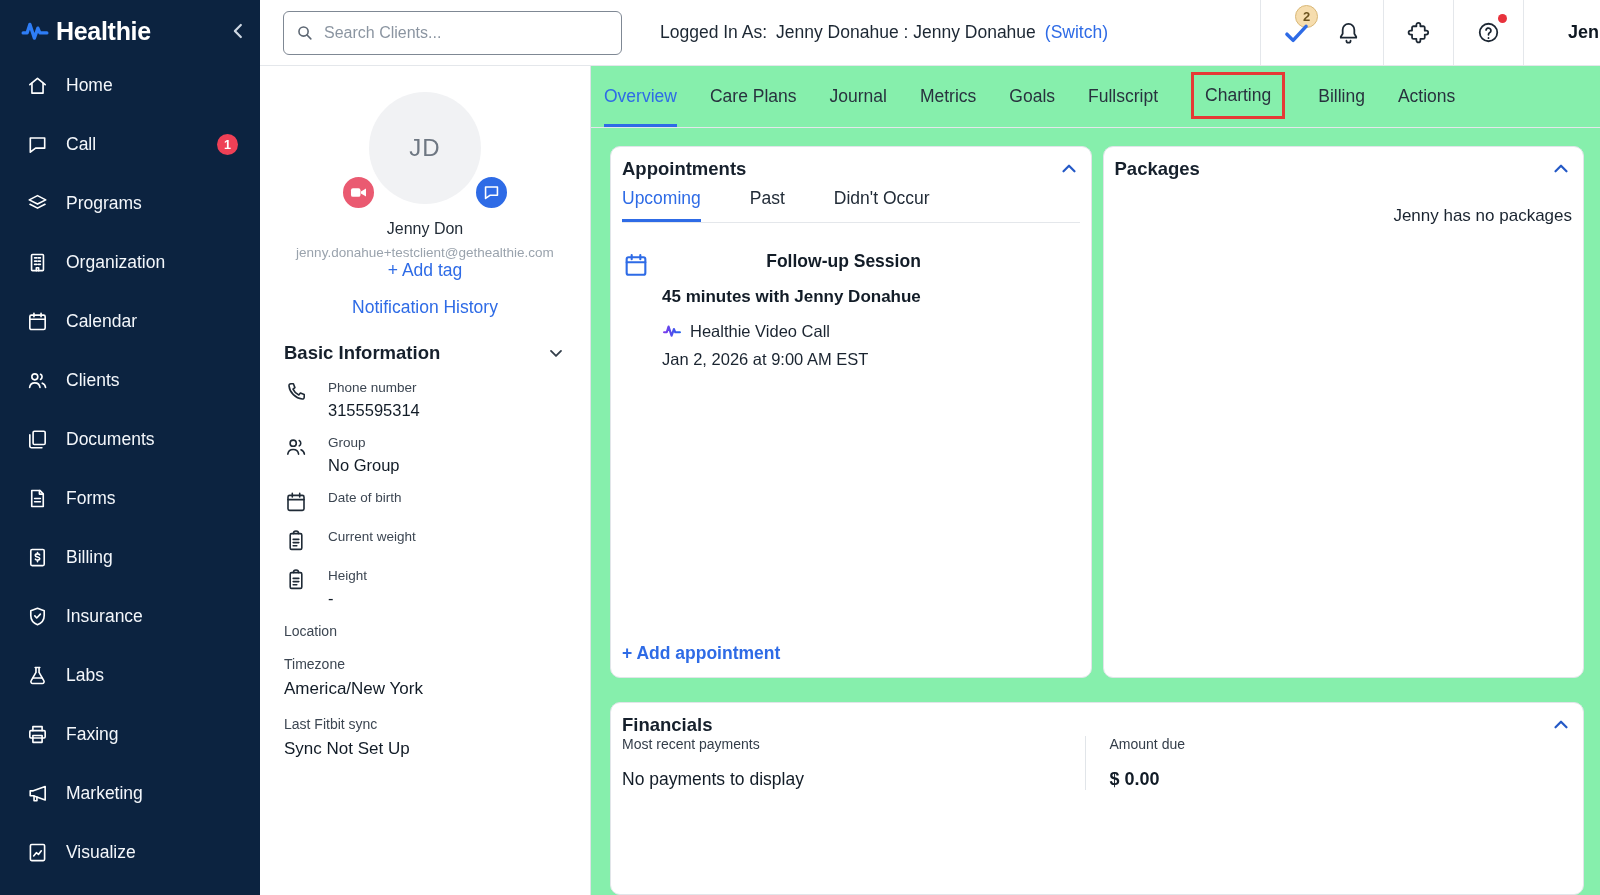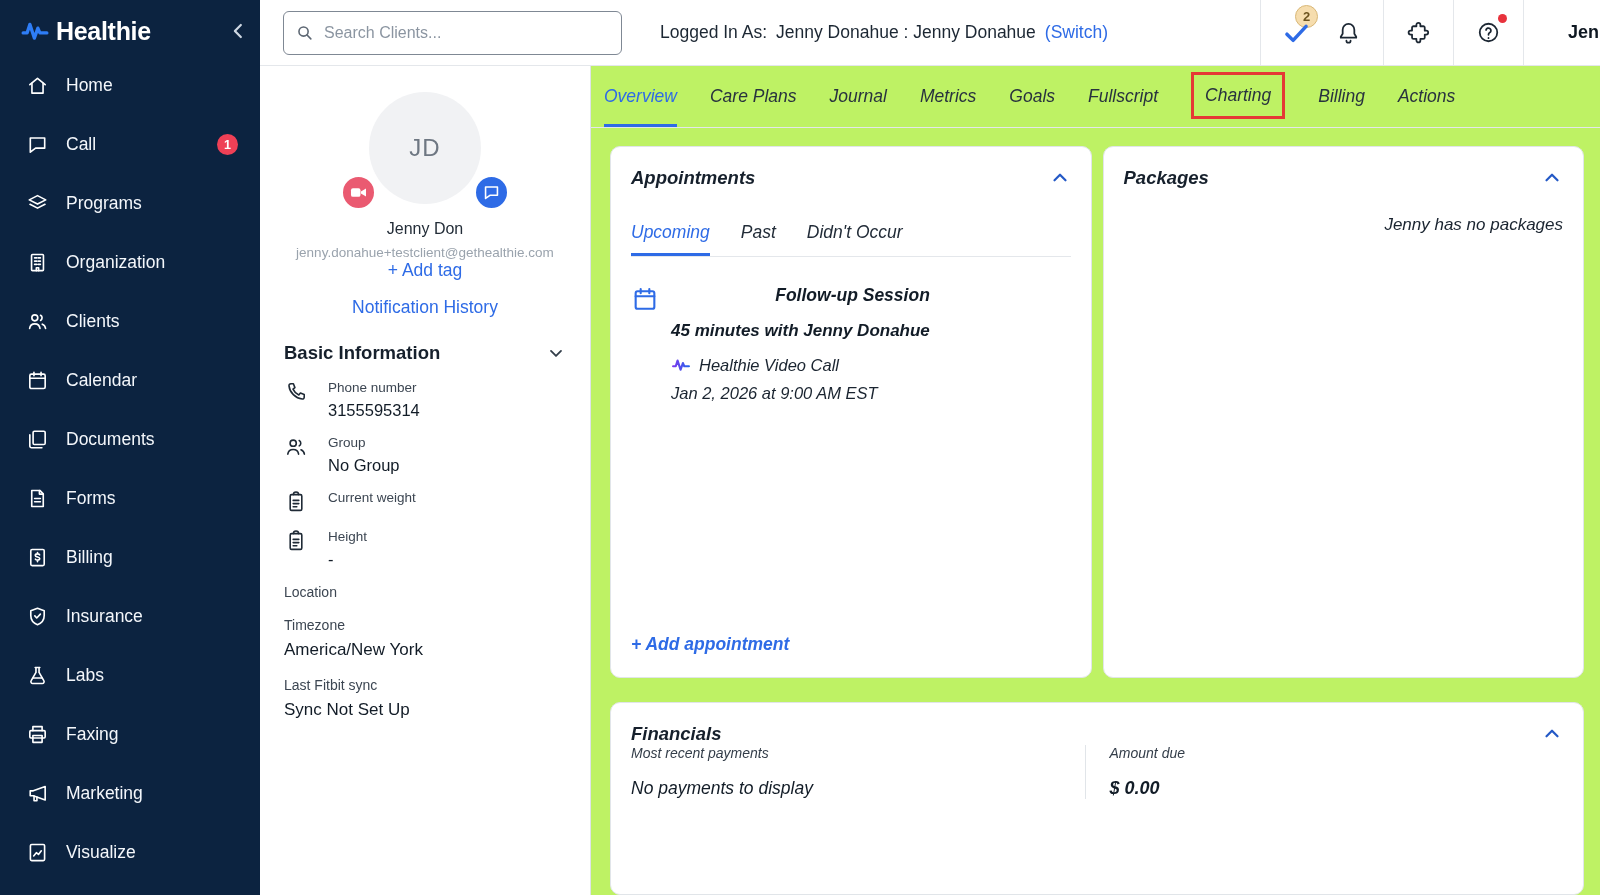--- a/index.html
+++ b/index.html
@@ -59,35 +59,35 @@
   .field-icon { width:24px; height:24px; margin-right:20px; flex-shrink:0; color:#1f2a36; }
   .field-icon svg { width:100%; height:100%; }
   .f-label { font-size:13.5px; color:#3c4652; }
   .f-value { font-size:16.5px; color:#121c27; margin-top:6px; }
   .f-value:empty { margin-top:0; }
   .plain-field { text-align:left; margin-bottom:17px; }
   .plain-field .f-label { font-size:14px; }
   .plain-field .f-value { font-size:17px; margin-top:7px; }
 
   
-  .work-area { flex:1; min-width:0; display:flex; flex-direction:column; overflow:hidden; background:#bef264;font-style:italic; }
+  .work-area { flex:1; min-width:0; display:flex; flex-direction:column; overflow:hidden; background:#86efac; }
   .tabs-row { display:flex; align-items:stretch; gap:33px; height:62px; padding-left:13px; border-bottom:1px solid #e4e7eb; flex-shrink:0; }
   .tab { display:flex; align-items:center; font-size:17.5px; font-weight:500; color:#28323e; cursor:pointer; white-space:nowrap; }
   .tab.active { color:#2e6be6; box-shadow:inset 0 -3px 0 #2e6be6; }
   .tab.highlighted { margin:6px 0 8px; padding:0 11px; border:3px solid #e53935; }
 
   .cards { flex:1; min-height:0; overflow:hidden; padding:18px 16px 0 19px; display:flex; flex-direction:column; }
   .cards-row { display:flex; gap:11px; height:532px; flex-shrink:0; }
-  .card { border:1px solid #e1e5e9; border-radius:10px; padding:20px; background:#fff; }
+  .card { border:1px solid #e1e5e9; border-radius:10px; padding:11px; background:#fff; }
   .cards-row .card { flex:1; min-width:0; display:flex; flex-direction:column; }
   .card-header { display:flex; align-items:center; }
   .card-title { font-size:18.5px; font-weight:700; color:#16202c; }
   .card-header .chev { margin-left:auto; color:#2459c6; width:22px; height:22px; }
 
-  .appt-tabs { display:flex; gap:31px; margin-top:33px; border-bottom:1px solid #e4e7eb; }
+  .appt-tabs { display:flex; gap:49px; margin-top:8px; border-bottom:1px solid #e4e7eb; }
   .appt-tab { font-size:17.5px; color:#222c38; padding-bottom:13px; cursor:pointer; }
   .appt-tab.active { color:#2e6be6; font-weight:500; box-shadow:inset 0 -3px 0 #2e6be6; }
   .appt-item { display:flex; margin-top:28px; }
   .appt-cal-icon { width:28px; height:28px; color:#2e6be6; margin-right:12px; flex-shrink:0; }
   .appt-cal-icon svg { width:100%; height:100%; }
   .appt-title { font-size:17.5px; font-weight:700; color:#121c27;text-align:right; }
   .appt-duration { font-size:17px; font-weight:700; color:#121c27; margin-top:15px; }
   .appt-method { display:flex; align-items:center; gap:8px; margin-top:14px; font-size:16.5px; color:#1a2430; }
   .appt-method .wave { width:20px; height:20px; flex-shrink:0; }
   .appt-method .wave svg { width:100%; height:100%; }
@@ -155,36 +155,36 @@
             <svg viewBox="0 0 24 24" fill="none" stroke="currentColor" stroke-width="1.7" stroke-linecap="round" stroke-linejoin="round">
               <rect x="5.8" y="3.6" width="12.4" height="16.9" rx="1"></rect>
               <path d="M9 7.2h2.2M12.8 7.2H15M9 10.6h2.2M12.8 10.6H15M9 14h2.2M12.8 14H15M10.8 20.5v-3h2.4v3"></path>
             </svg>
           </span>
         <span>Organization</span>
       </div>
       <div class="nav-item">
         <span class="nav-icon">
             <svg viewBox="0 0 24 24" fill="none" stroke="currentColor" stroke-width="1.7" stroke-linecap="round" stroke-linejoin="round">
+              <rect x="4" y="5.4" width="16" height="15" rx="1.6"></rect>
+              <path d="M4 9.6h16M8.3 3.4v3.6M15.7 3.4v3.6"></path>
+            </svg>
+          </span>
+        <span>Calendar</span>
+      </div>
+      <div class="nav-item">
+        <span class="nav-icon">
+            <svg viewBox="0 0 24 24" fill="none" stroke="currentColor" stroke-width="1.7" stroke-linecap="round" stroke-linejoin="round">
               <circle cx="9.2" cy="8.2" r="3.1"></circle>
               <path d="M3.8 19.2c.4-2.9 2.7-4.7 5.4-4.7s5 1.8 5.4 4.7"></path>
               <path d="M15.2 5.5a3.1 3.1 0 0 1 0 5.4"></path>
               <path d="M17 14.8c1.9.7 3.1 2.3 3.4 4.4"></path>
             </svg>
           </span>
         <span>Clients</span>
-      </div>
-      <div class="nav-item">
-        <span class="nav-icon">
-            <svg viewBox="0 0 24 24" fill="none" stroke="currentColor" stroke-width="1.7" stroke-linecap="round" stroke-linejoin="round">
-              <rect x="4" y="5.4" width="16" height="15" rx="1.6"></rect>
-              <path d="M4 9.6h16M8.3 3.4v3.6M15.7 3.4v3.6"></path>
-            </svg>
-          </span>
-        <span>Calendar</span>
       </div>
       <div class="nav-item">
         <span class="nav-icon">
             <svg viewBox="0 0 24 24" fill="none" stroke="currentColor" stroke-width="1.7" stroke-linecap="round" stroke-linejoin="round">
               <rect x="7.4" y="3.4" width="12.6" height="13.8" rx="1.4"></rect>
               <path d="M4 7.2v11.6a1.8 1.8 0 0 0 1.8 1.8H16.6"></path>
             </svg>
           </span>
         <span>Documents</span>
       </div>
@@ -343,20 +343,30 @@
           <div class="field-row">
             <span class="field-icon"><svg viewBox="0 0 24 24" fill="none" stroke="currentColor" stroke-width="1.6" stroke-linecap="round" stroke-linejoin="round">
                   <circle cx="9.2" cy="8.2" r="3.1"></circle>
                   <path d="M3.8 19.2c.4-2.9 2.7-4.7 5.4-4.7s5 1.8 5.4 4.7"></path>
                   <path d="M15.2 5.5a3.1 3.1 0 0 1 0 5.4"></path>
                   <path d="M17 14.8c1.9.7 3.1 2.3 3.4 4.4"></path>
                 </svg></span>
             <div>
               <div class="f-label">Group</div>
               <div class="f-value">No Group</div>
+            </div>
+          </div>
+          <div class="field-row">
+            <span class="field-icon"><svg viewBox="0 0 24 24" fill="none" stroke="currentColor" stroke-width="1.6" stroke-linecap="round" stroke-linejoin="round">
+                  <rect x="4" y="5.4" width="16" height="15" rx="1.6"></rect>
+                  <path d="M4 9.6h16M8.3 3.4v3.6M15.7 3.4v3.6"></path>
+                </svg></span>
+            <div>
+              <div class="f-label">Date of birth</div>
+              <div class="f-value"></div>
             </div>
           </div>
           <div class="field-row">
             <span class="field-icon"><svg viewBox="0 0 24 24" fill="none" stroke="currentColor" stroke-width="1.6" stroke-linecap="round" stroke-linejoin="round">
                   <rect x="6.2" y="4.6" width="11.6" height="15.8" rx="1.4"></rect>
                   <path d="M9.4 4.6a2.6 2.6 0 0 1 5.2 0"></path>
                   <path d="M9.2 10.4h5.6M9.2 13.6h5.6M9.2 16.8h3.6"></path>
                 </svg></span>
             <div>
               <div class="f-label">Current weight</div>

